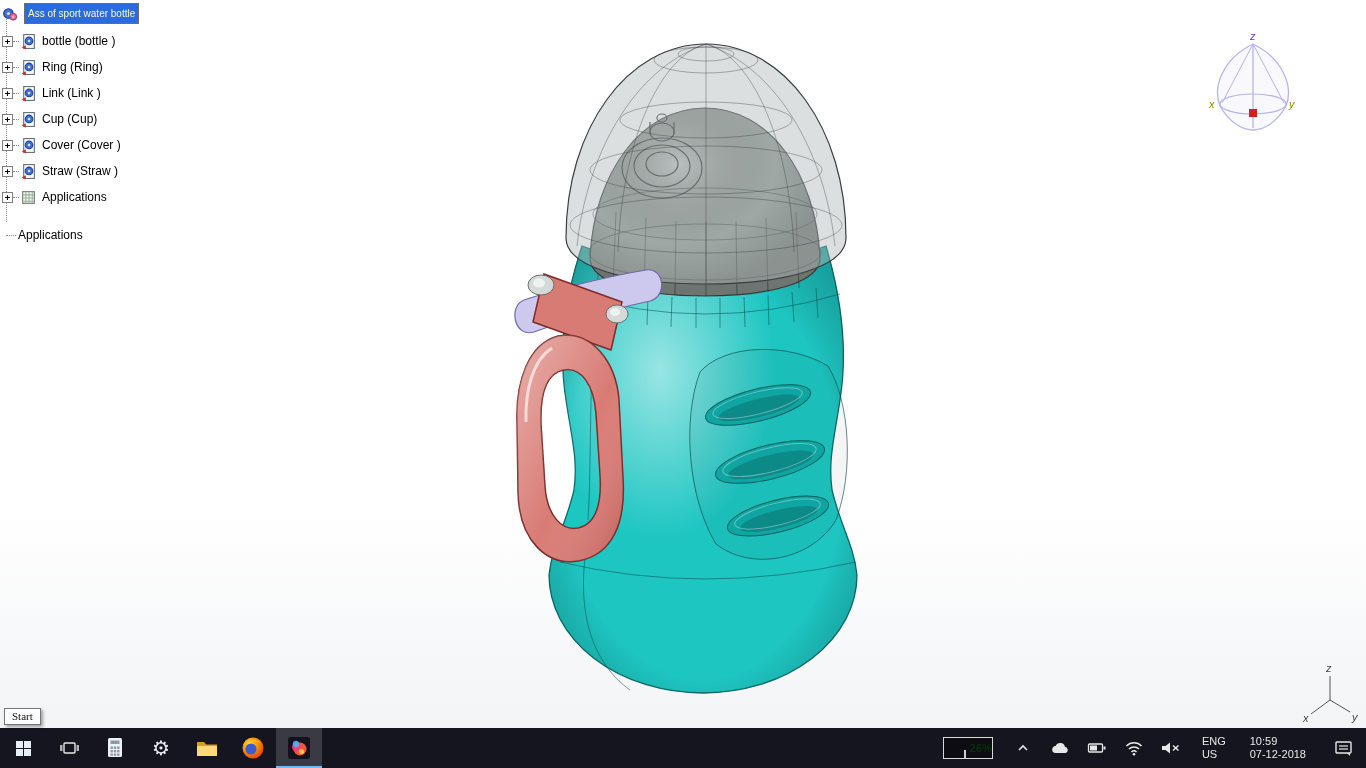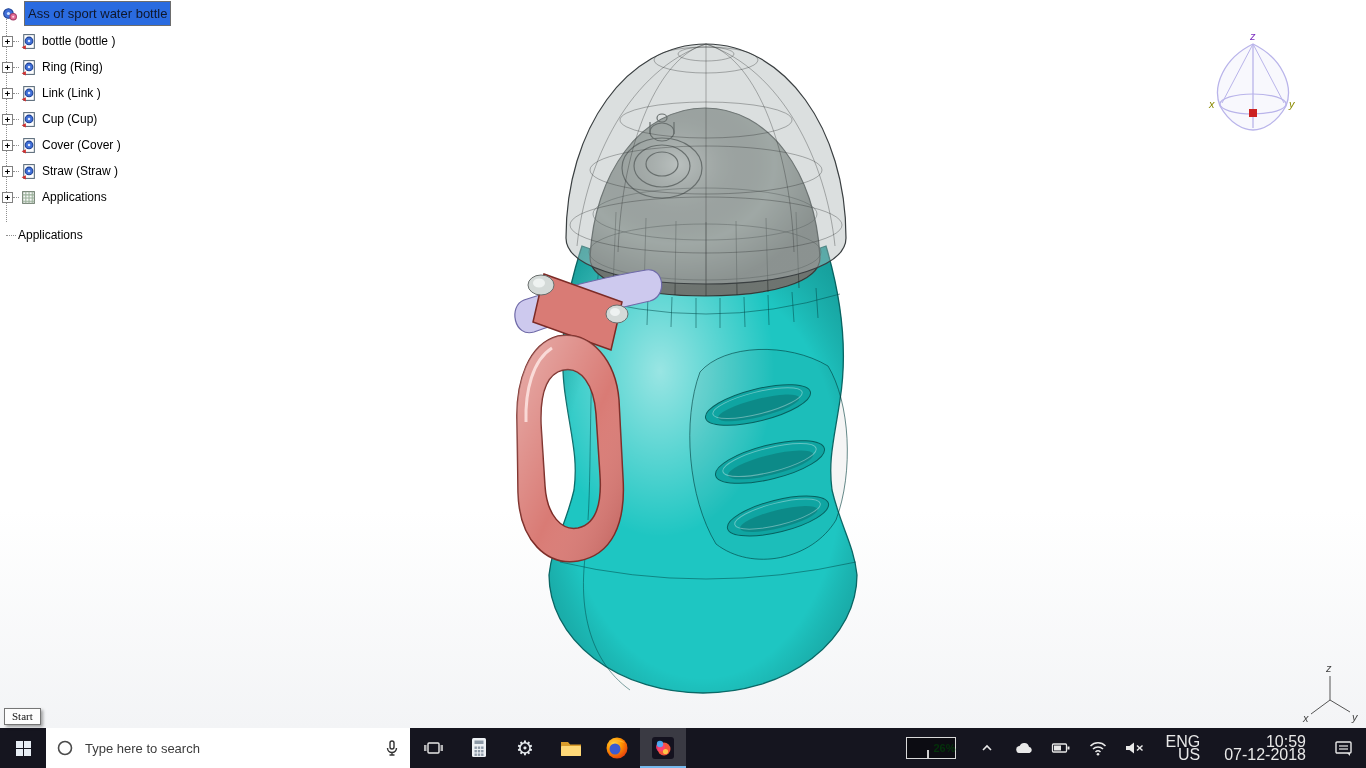--- a/index.html
+++ b/index.html
@@ -14,22 +14,22 @@
   
   #tree{position:absolute;left:0;top:0;width:260px;height:240px;z-index:3;}
   .tvline{position:absolute;left:6px;top:14px;height:208px;border-left:1px dotted #8f8f8f;}
   .trow{position:absolute;left:0;height:20px;display:flex;align-items:center;
     font-size:12px;color:#000;white-space:nowrap;}
   .texp{width:9px;height:9px;flex:none;border:1px solid #808080;background:#fff;
     font:bold 9px/8px "DejaVu Sans Mono",monospace;text-align:center;color:#000;margin-left:2px;}
   .tstub{width:6px;height:0;flex:none;border-top:1px dotted #8f8f8f;}
   .ticon{width:17px;height:17px;flex:none;margin:0 3px 0 1px;}
   .tlabel{padding:0 2px;}
-  .tedit{background:#2a6be0;color:#0f172a;border:1px solid #6d6d6d;padding:4px 3px;
-    font-size:13px;margin-left:3px;}
+  .tedit{background:#2a6be0;color:#fef9c3;border:1px solid #6d6d6d;padding:4px 3px;
+    font-size:10px;margin-left:3px;}
 
   
   #start-tooltip{position:absolute;left:4px;top:708px;z-index:6;background:#fdfdfd;
     border:1px solid #767676;padding:1px 7px 2px 7px;font-size:11px;color:#111;
     box-shadow:2px 2px 3px rgba(0,0,0,.35);font-family:Liberation Serif, serif;}
 
   
   #taskbar{position:absolute;left:0;bottom:0;width:1366px;height:40px;background:#15151f;
     display:flex;align-items:stretch;z-index:5;color:#e8e8e8;}
   .tbbtn{width:46px;flex:none;display:flex;align-items:center;justify-content:center;cursor:pointer;}
@@ -37,21 +37,21 @@
   #winlogo{width:15px;height:15px;display:grid;grid-template-columns:7px 7px;
     grid-template-rows:7px 7px;gap:1px;}
   #winlogo span{background:#e8eef5;}
   #searchbox{width:344px;flex:none;background:#ffffff;display:flex;align-items:center;
     gap:9px;padding:0 10px;}
   #searchbox input{flex:1;border:none;outline:none;font-size:13px;color:#222;
     font-family:"Liberation Sans",sans-serif;background:transparent;}
   #searchbox input::placeholder{color:#3c3c3c;opacity:1;}
   #tray{margin-left:auto;display:flex;align-items:center;gap:12px;padding-right:2px;}
   .trayic{width:25px;display:flex;align-items:center;justify-content:center;}
-  .traytxt{font-size:16px;line-height:13px;text-align:right;padding:0 6px;}
+  .traytxt{font-size:11px;line-height:13px;text-align:left;padding:0 6px;}
   #battwidget{width:48px;height:20px;border:1px solid #d9d9d9;background:#0c0c12;
     display:flex;align-items:center;justify-content:center;margin-right:6px;position:relative;}
   #battfill{position:absolute;left:2px;top:2px;bottom:2px;width:34px;background:#35d13c;}
   #battnub{position:absolute;right:4px;top:6px;width:3px;height:8px;background:#cfcfcf;}
   #battwidget span{position:relative;font-size:11px;font-weight:bold;color:#04320a;}
   .gear-glyph{font-size:20px;color:#e6eaee;line-height:20px;}
 </style>
 </head>
 <body>
 
@@ -327,30 +327,20 @@
   <div id="taskbar">
     <div class="tbbtn">
       <span id="winlogo">
         <span></span>
           <span></span>
           <span></span>
           <span></span>
       </span>
     </div>
 
-    <div id="searchbox">
-      <svg width="18" height="18" viewBox="0 0 18 18">
-        <circle cx="9" cy="9" r="6.5" fill="none" stroke="#4a4a4a" stroke-width="1.6"></circle>
-      </svg>
-      <input type="text" placeholder="Type here to search" style="">
-      <svg width="16" height="18" viewBox="0 0 16 18">
-        <rect x="6" y="2" width="4" height="8" rx="2" fill="none" stroke="#333" stroke-width="1.4"></rect>
-        <path d="M3.5 9 a4.5 4.5 0 0 0 9 0 M8 13.5 V 16 M5.5 16 h5" fill="none" stroke="#333" stroke-width="1.4"></path>
-      </svg>
-    </div>
 
     <div class="tbbtn">
       <svg width="20" height="20" viewBox="0 0 20 20">
         <rect x="5" y="5" width="11" height="10" rx="1" fill="none" stroke="#e8e8e8" stroke-width="1.4"></rect>
         <rect x="1" y="7" width="2.5" height="6" fill="#e8e8e8" opacity=".75"></rect>
         <rect x="17.5" y="7" width="2.5" height="6" fill="#e8e8e8" opacity=".75"></rect>
       </svg>
     </div>
 
     <div class="tbbtn">

